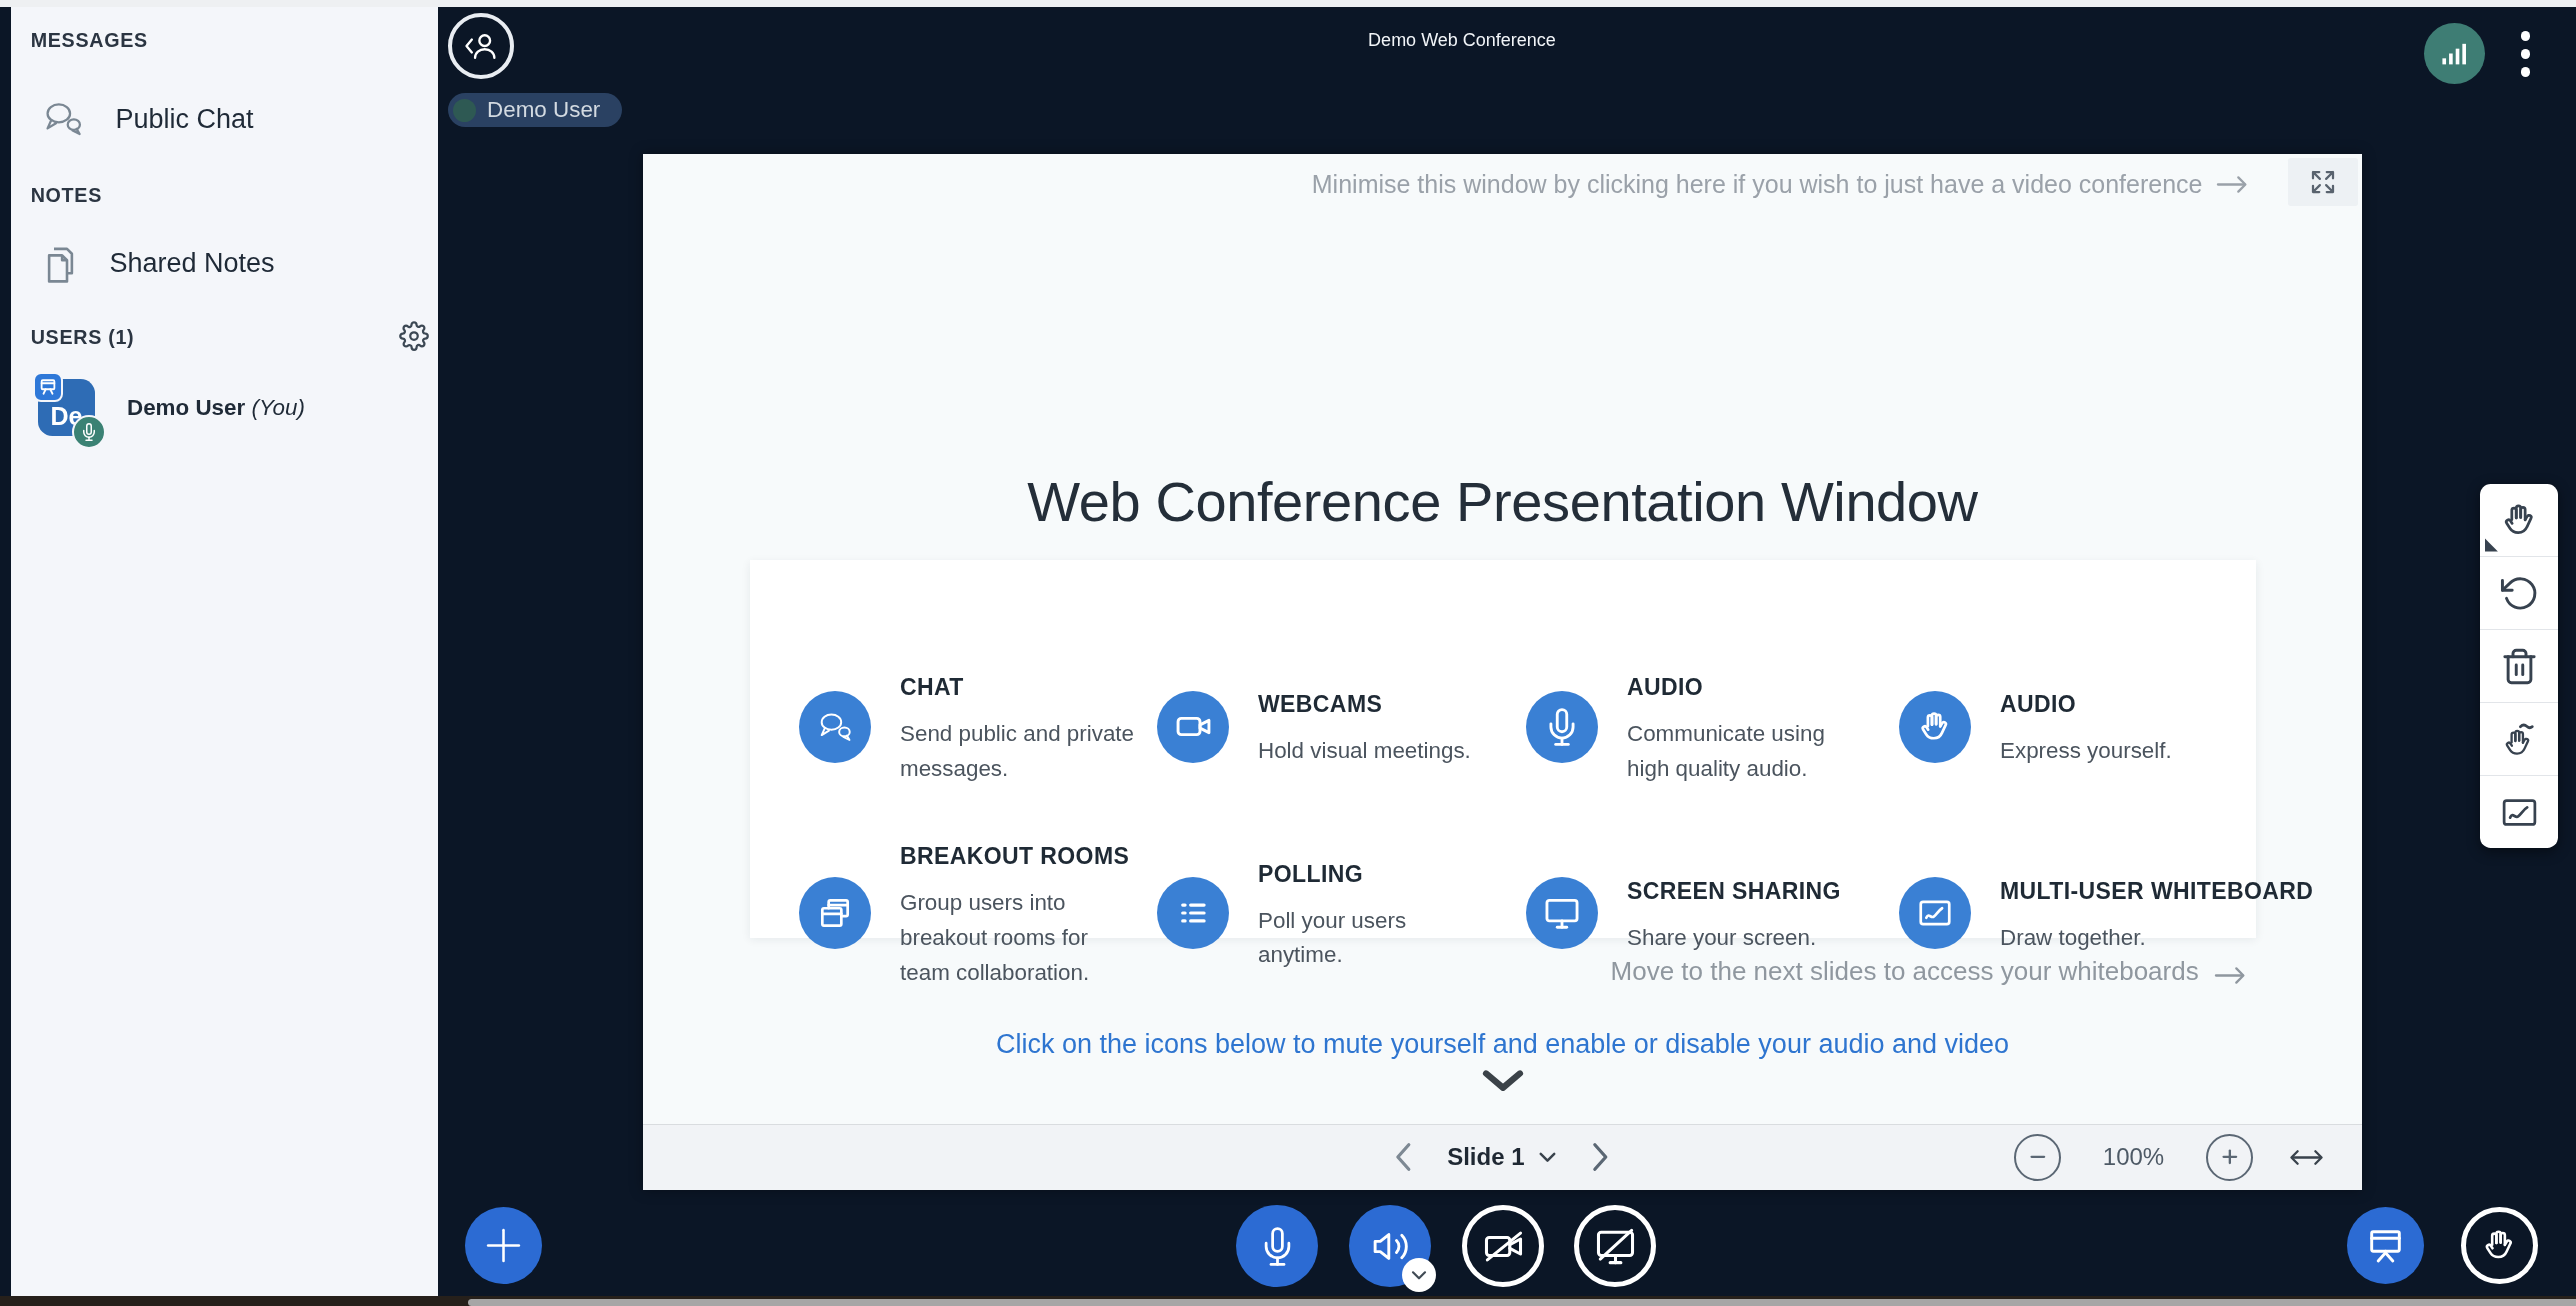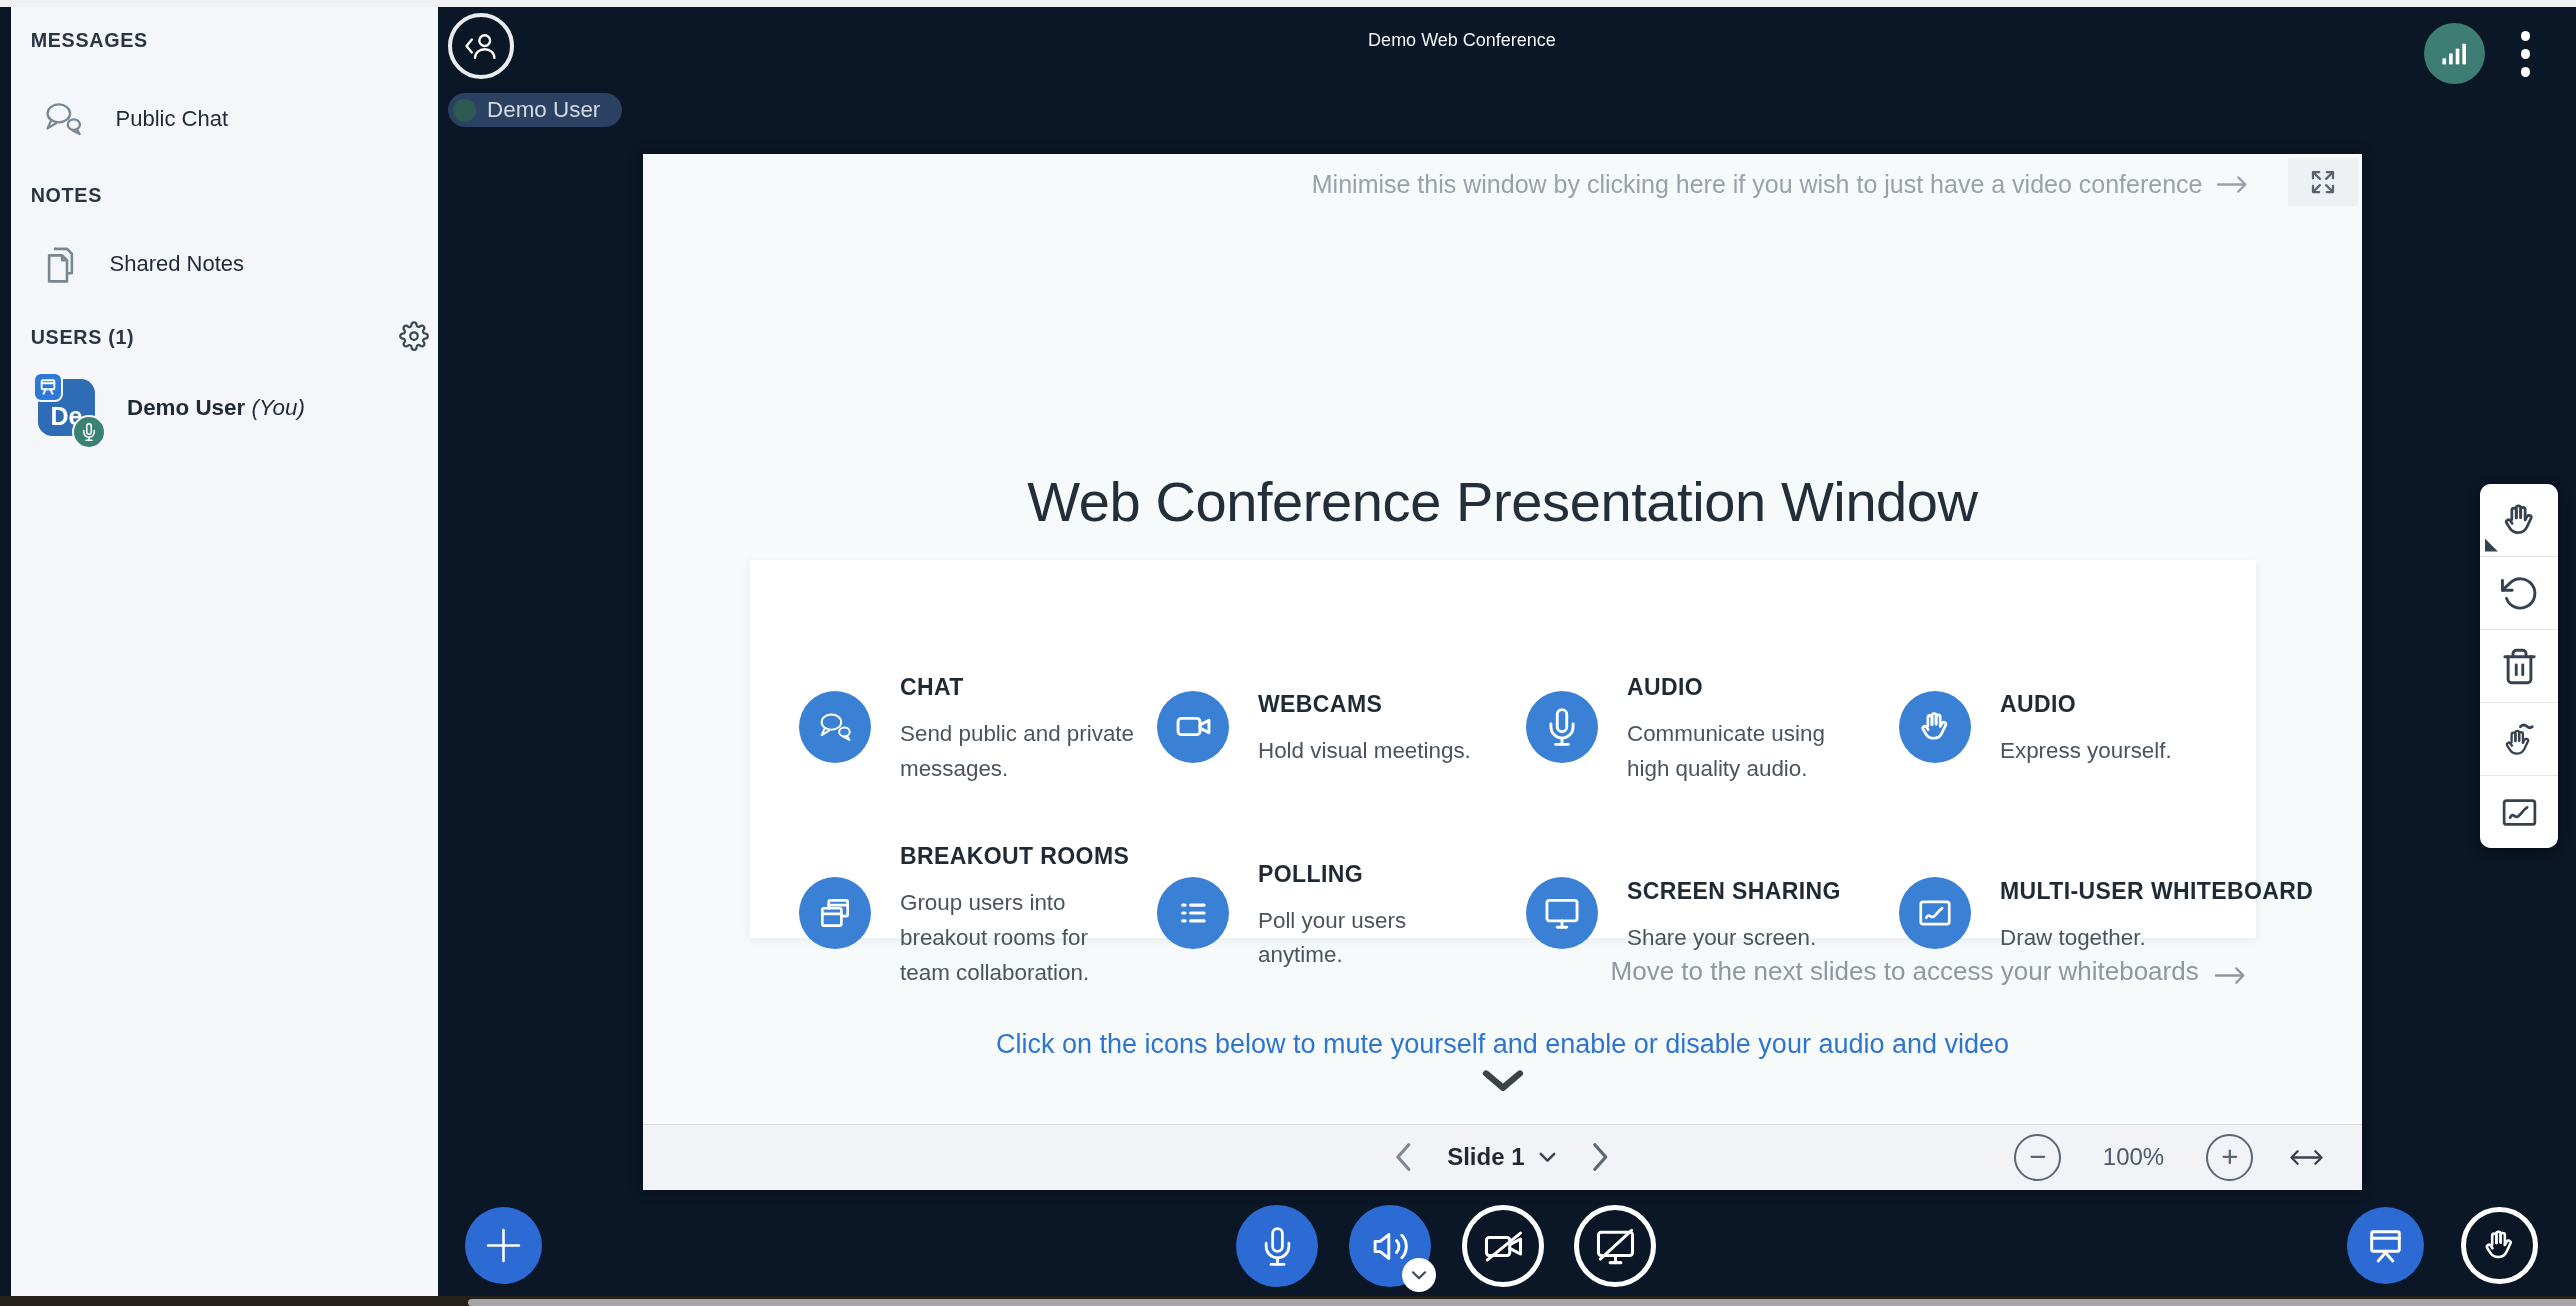--- a/index.html
+++ b/index.html
@@ -9,21 +9,21 @@
   svg { display:block; }
 
   
   .top-strip { position:absolute; left:0; top:0; width:2576px; height:7.2px; background:#eef0f2; }
 
   
   .sidebar { position:absolute; left:0; top:7.2px; width:427px; height:1289px; background:#f4f6fa;margin-left:11px; }
   .side-header { position:absolute; left:19.7px; font-size:19.7px; font-weight:700; letter-spacing:0.7px; color:#2b3542; }
   .side-row { position:absolute; left:0; width:427px; display:flex; align-items:center; gap:30px; padding-left:29.5px; cursor:pointer; }
   .side-row .row-icn { color:#7a8793; }
-  .side-label { font-size:22px; color:#1f2a37; }
+  .side-label { font-size:27px; color:#1f2a37; }
   .users-gear { position:absolute; left:388px; top:313px; width:32px; height:32px; background:none; border:none; color:#3c4854; cursor:pointer; }
   .user-row { position:absolute; left:0; top:372px; width:427px; display:flex; align-items:center; gap:32px; padding-left:27px; }
   .avatar-wrap { position:relative; width:57px; height:57px; }
   .avatar { width:57px; height:57px; border-radius:14.3px; background:#2e6cb5; color:#fff; font-size:25px; font-weight:600; display:flex; align-items:flex-end; justify-content:center; padding-bottom:5.4px; }
   .presenter-badge { position:absolute; left:-5.4px; top:-7.2px; width:30px; height:30px; border-radius:8px; background:#2e78d8; border:2.7px solid #f4f6fa; color:#fff; display:flex; align-items:center; justify-content:center; }
   .mic-badge { position:absolute; right:-10.7px; bottom:-12.5px; width:34px; height:34px; border-radius:50%; background:#3b8274; border:2.7px solid #f4f6fa; color:#fff; display:flex; align-items:center; justify-content:center; }
   .user-name { font-size:22.4px; font-weight:700; color:#1f2a37; }
   .user-you { font-weight:400; font-style:italic; }
 
   

